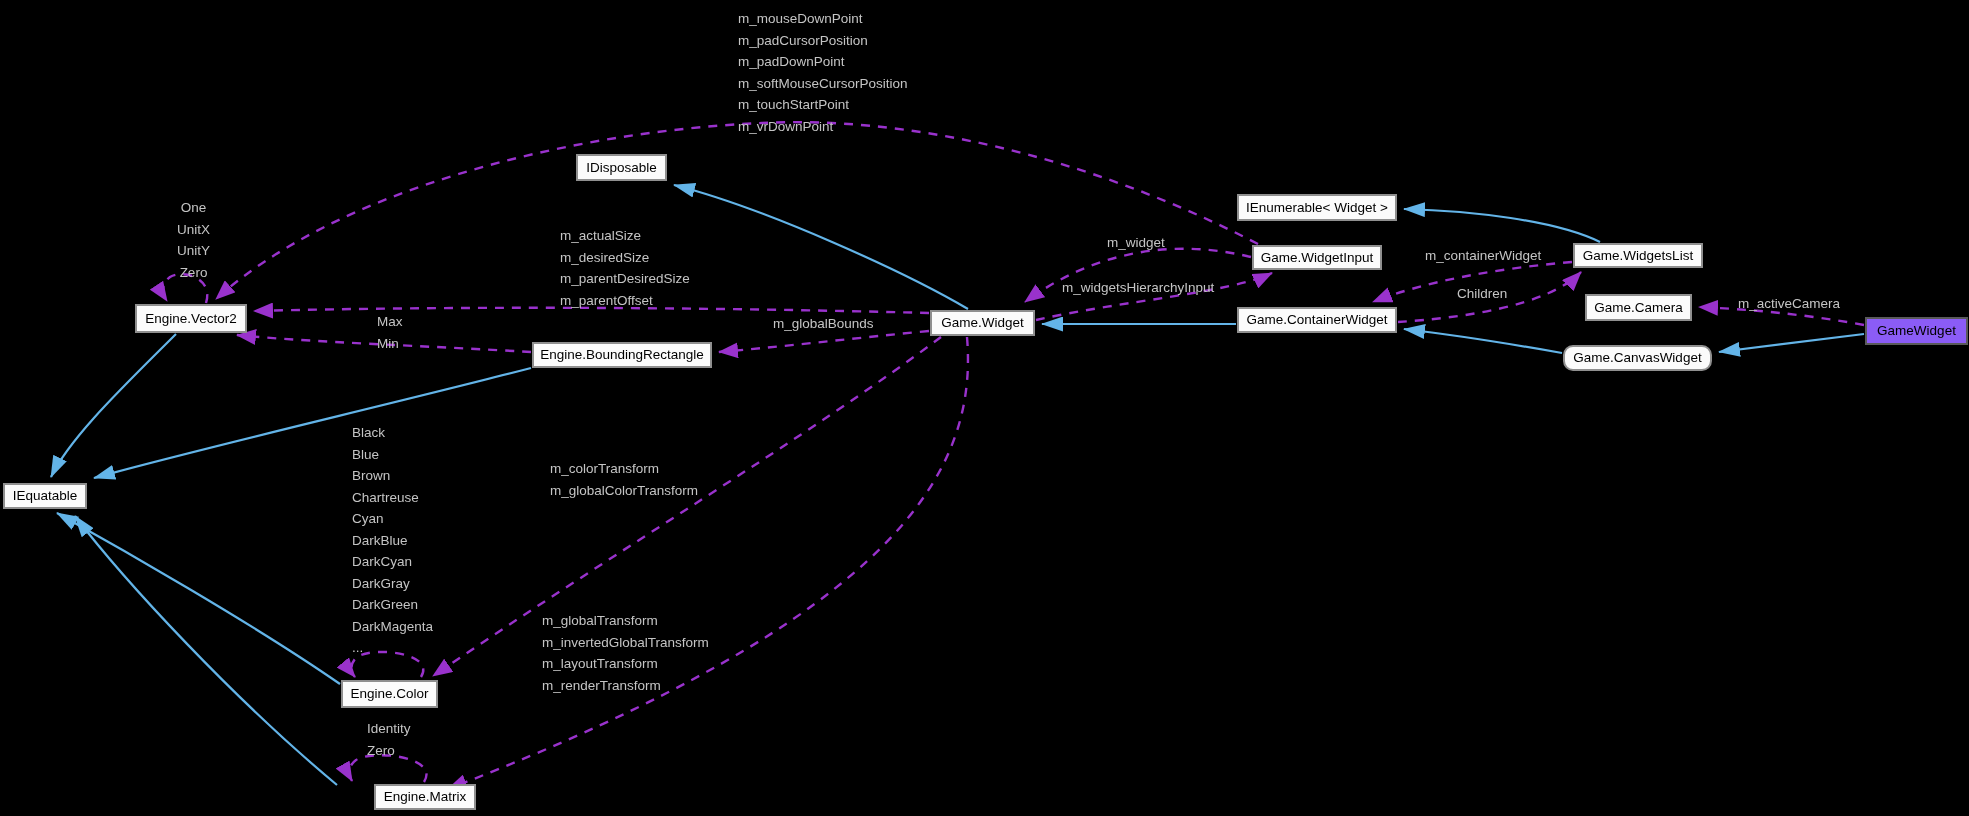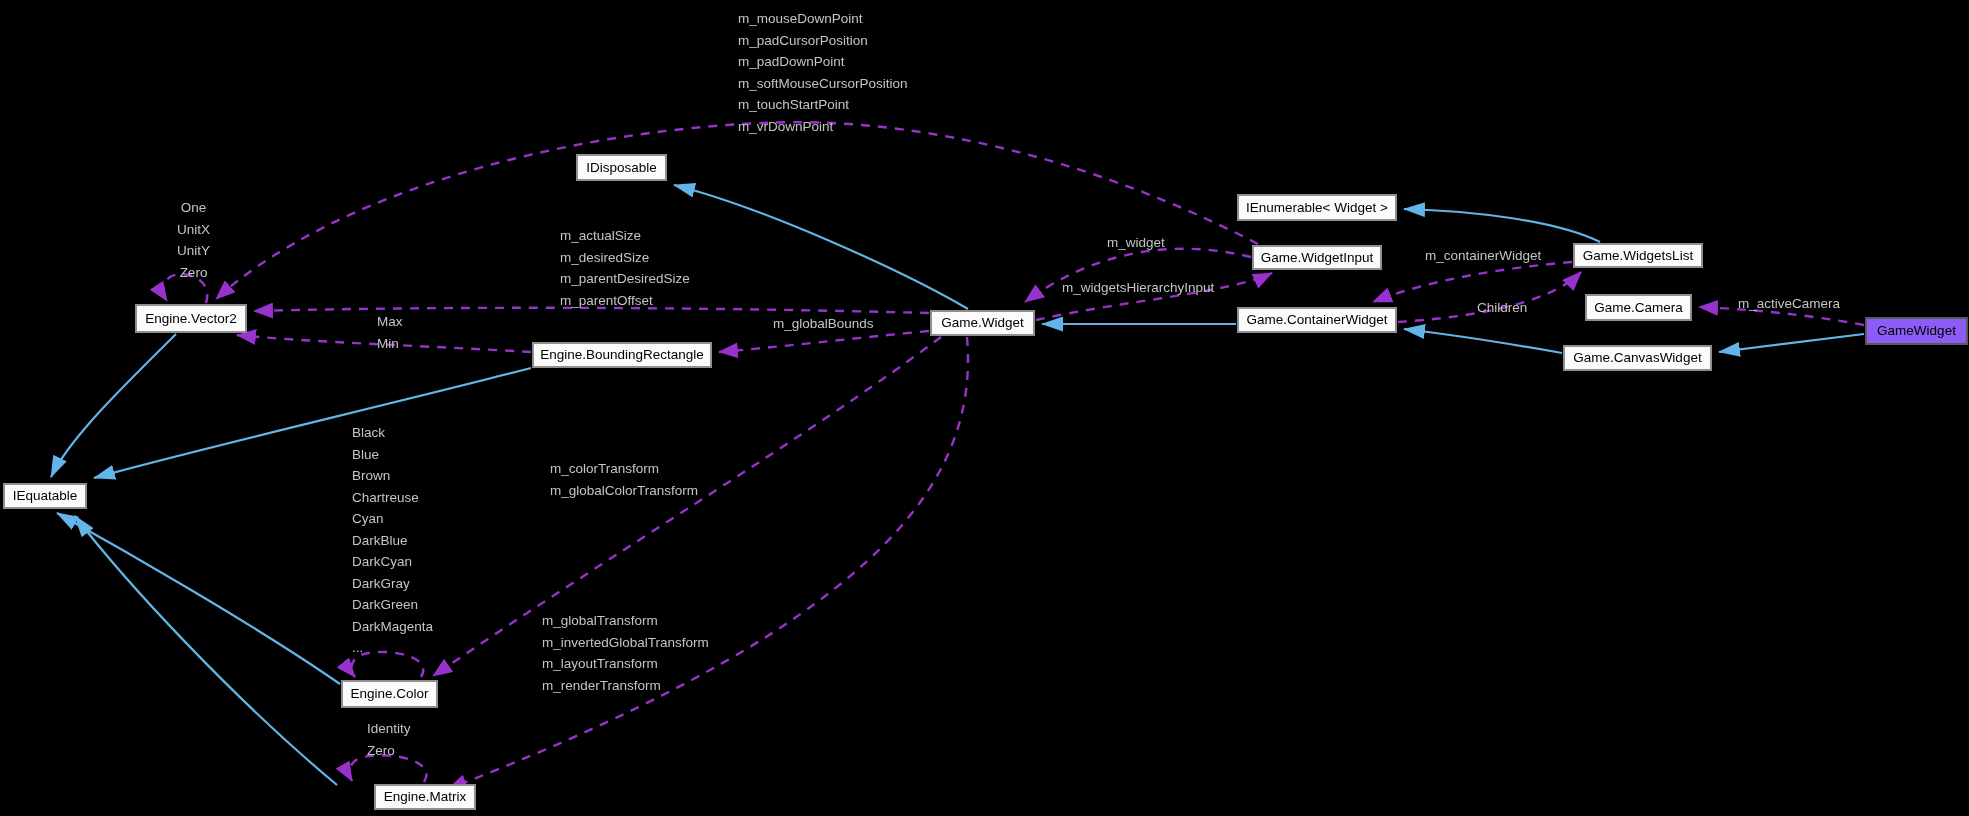--- a/index.html
+++ b/index.html
@@ -65,21 +65,21 @@
       <div class="node" style="left: 930px; top: 310px; width: 105px; height: 26px;">Game.Widget</div>
       <div class="node" style="left: 3px; top: 483px; width: 84px; height: 26px;">IEquatable</div>
       <div class="node" style="left: 341px; top: 680px; width: 97px; height: 28px;">Engine.Color</div>
       <div class="node" style="left: 338px; top: 784px; width: 102px; height: 26px; margin-left: 36px;">Engine.Matrix</div>
       <div class="node" style="left: 1237px; top: 194px; width: 160px; height: 27px;">IEnumerable&lt; Widget &gt;</div>
       <div class="node" style="left: 1252px; top: 245px; width: 130px; height: 25px;">Game.WidgetInput</div>
       <div class="node" style="left: 1573px; top: 243px; width: 130px; height: 25px;">Game.WidgetsList</div>
       <div class="node" style="left: 1237px; top: 307px; width: 160px; height: 26px;">Game.ContainerWidget</div>
       <div class="node" style="left: 1585px; top: 294px; width: 107px; height: 27px;">Game.Camera</div>
       <div class="node highlight" style="left: 1865px; top: 317px; width: 103px; height: 28px;">GameWidget</div>
-      <div class="node" style="left: 1563px; top: 345px; width: 149px; height: 26px;">Game.CanvasWidget</div>
+      <div class="node" style="left: 1563px; top: 345px; width: 149px; height: 26px; border-radius: 10px;">Game.CanvasWidget</div>
     </div>
   <div id="labels-layer">
       <div class="edge-label" style="left: 738px; top: 8px;">m_mouseDownPoint
 m_padCursorPosition
 m_padDownPoint
 m_softMouseCursorPosition
 m_touchStartPoint
 m_vrDownPoint</div>
       <div class="edge-label" style="left: 177px; top: 197px; text-align: center;">One
 UnitX
@@ -88,21 +88,21 @@
       <div class="edge-label" style="left: 560px; top: 225px;">m_actualSize
 m_desiredSize
 m_parentDesiredSize
 m_parentOffset</div>
       <div class="edge-label" style="left: 377px; top: 311px;">Max
 Min</div>
       <div class="edge-label" style="left: 773px; top: 313px;">m_globalBounds</div>
       <div class="edge-label" style="left: 1107px; top: 232px;">m_widget</div>
       <div class="edge-label" style="left: 1425px; top: 245px;">m_containerWidget</div>
       <div class="edge-label" style="left: 1062px; top: 277px;">m_widgetsHierarchyInput</div>
-      <div class="edge-label" style="left: 1457px; top: 297px; margin-left: 20px;">Children</div>
+      <div class="edge-label" style="left: 1457px; top: 283px;">Children</div>
       <div class="edge-label" style="left: 1738px; top: 293px;">m_activeCamera</div>
       <div class="edge-label" style="left: 352px; top: 422px;">Black
 Blue
 Brown
 Chartreuse
 Cyan
 DarkBlue
 DarkCyan
 DarkGray
 DarkGreen

